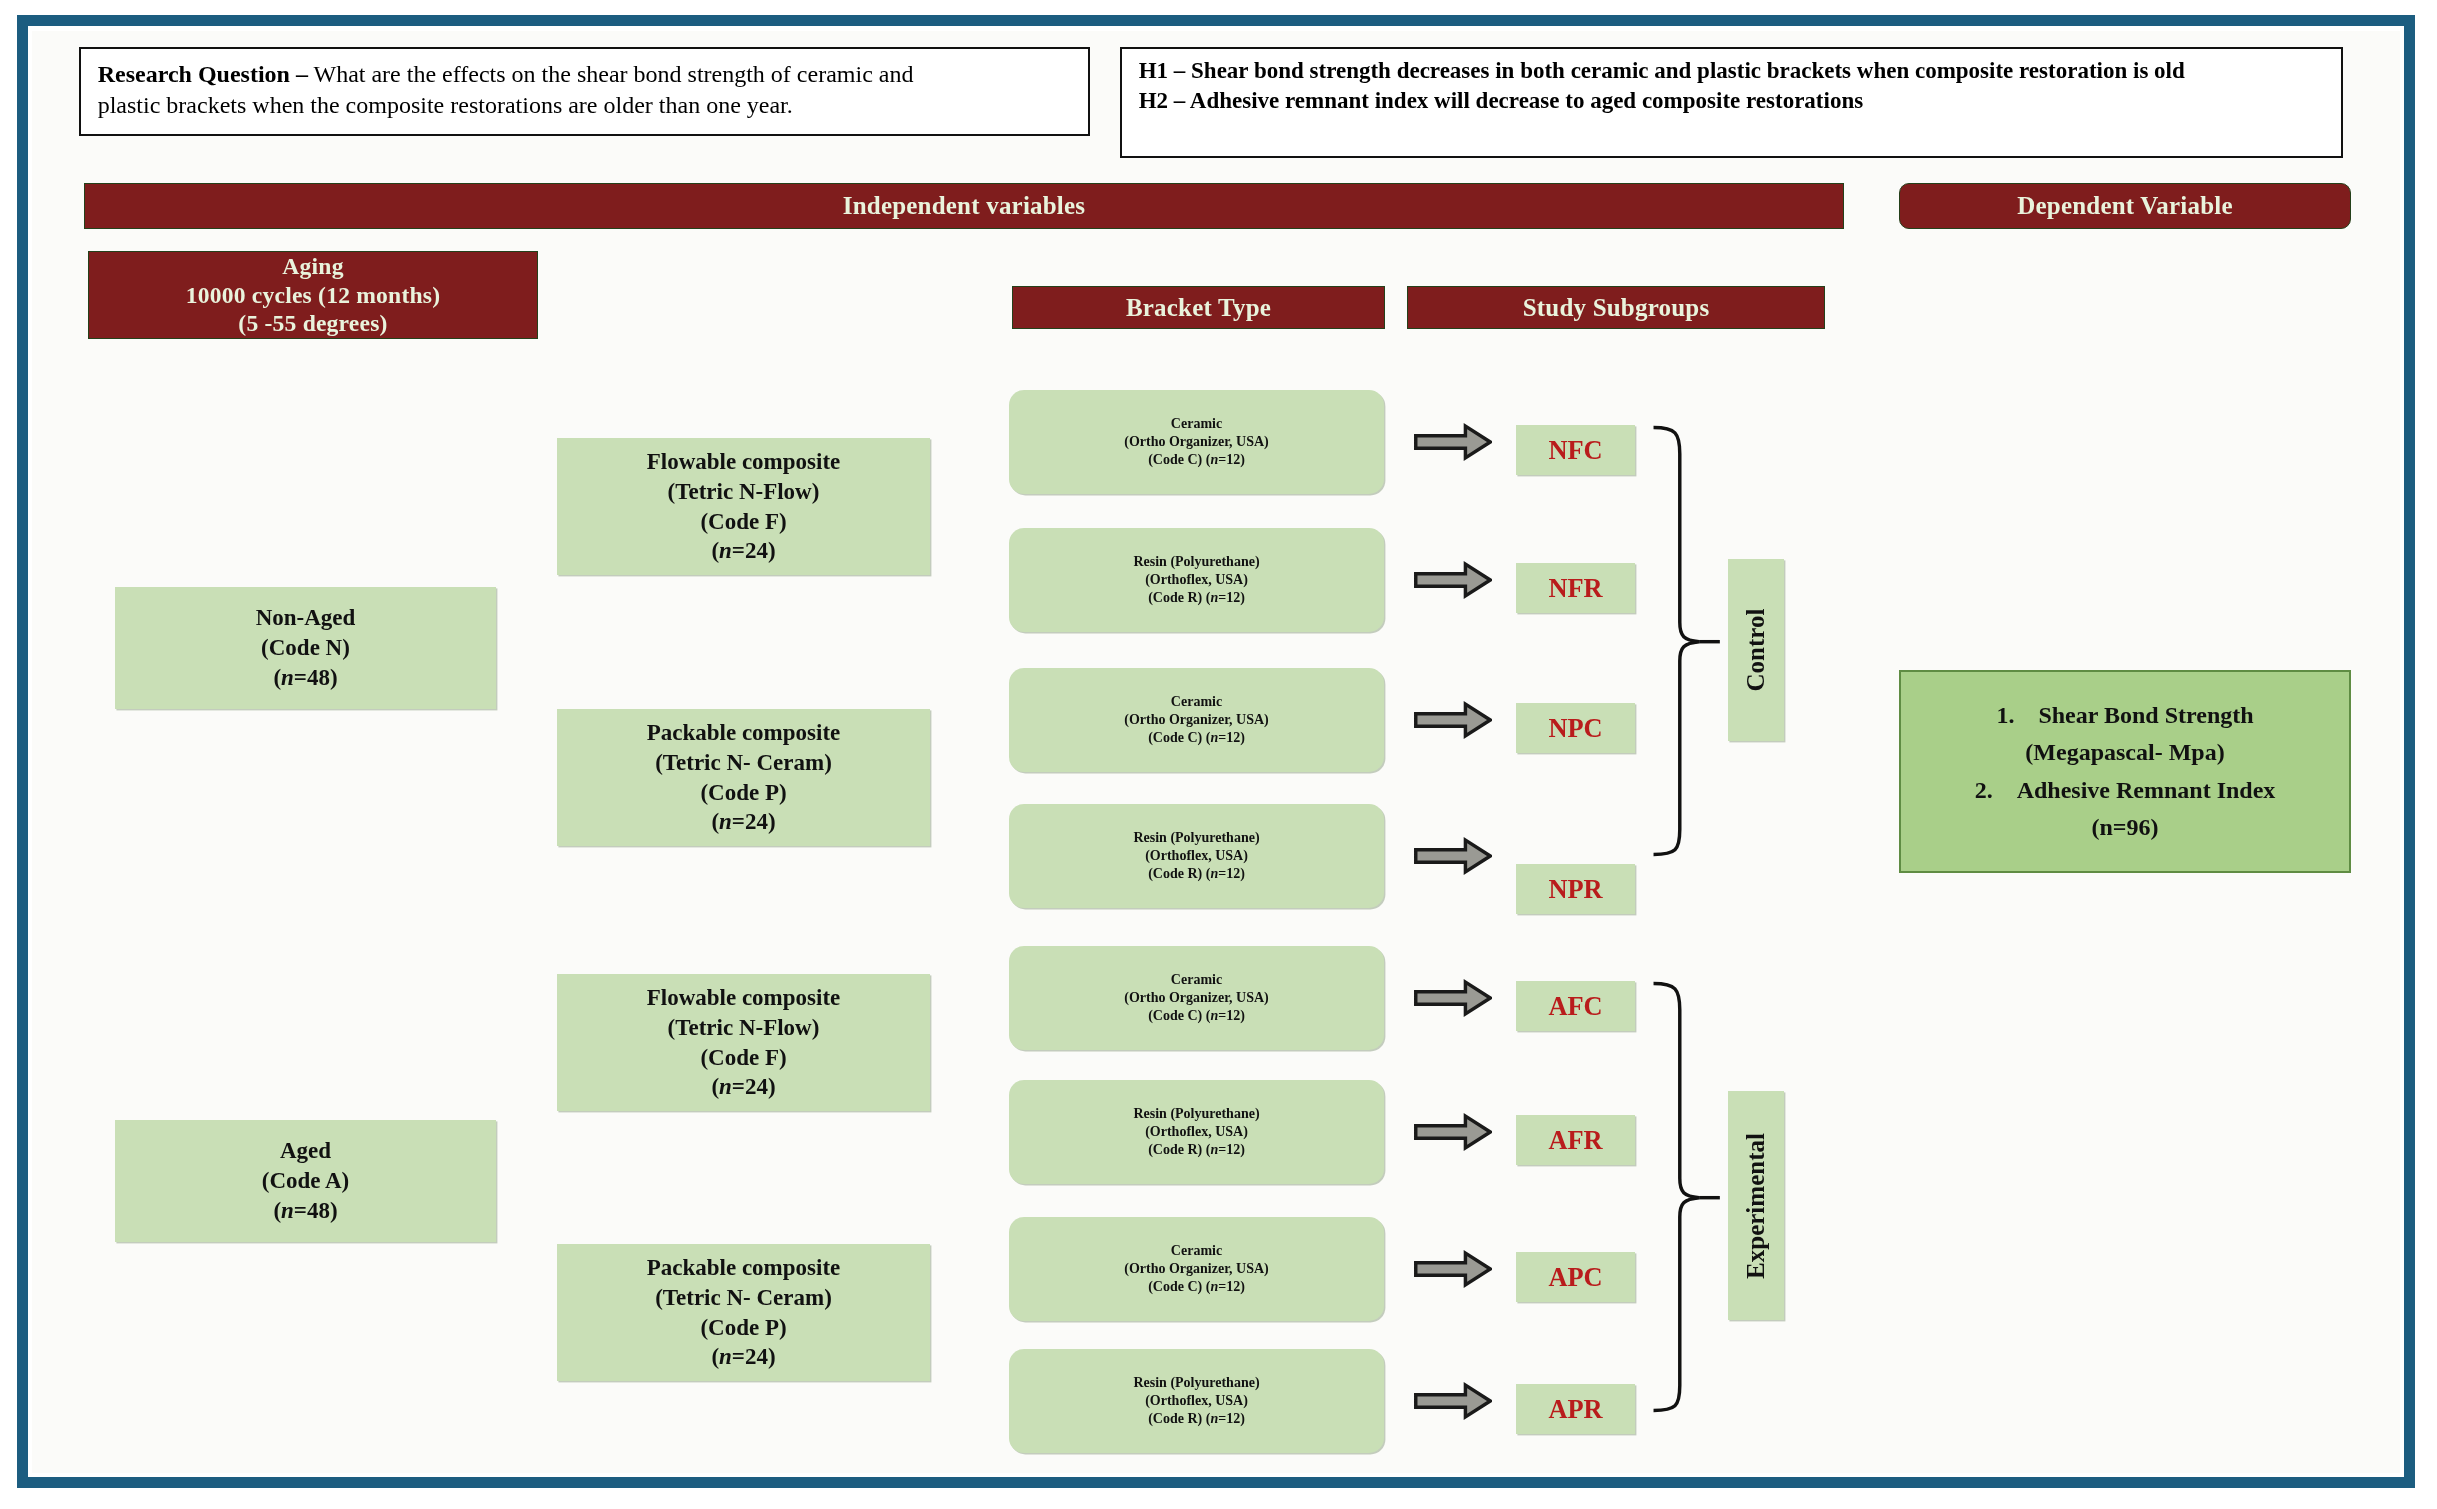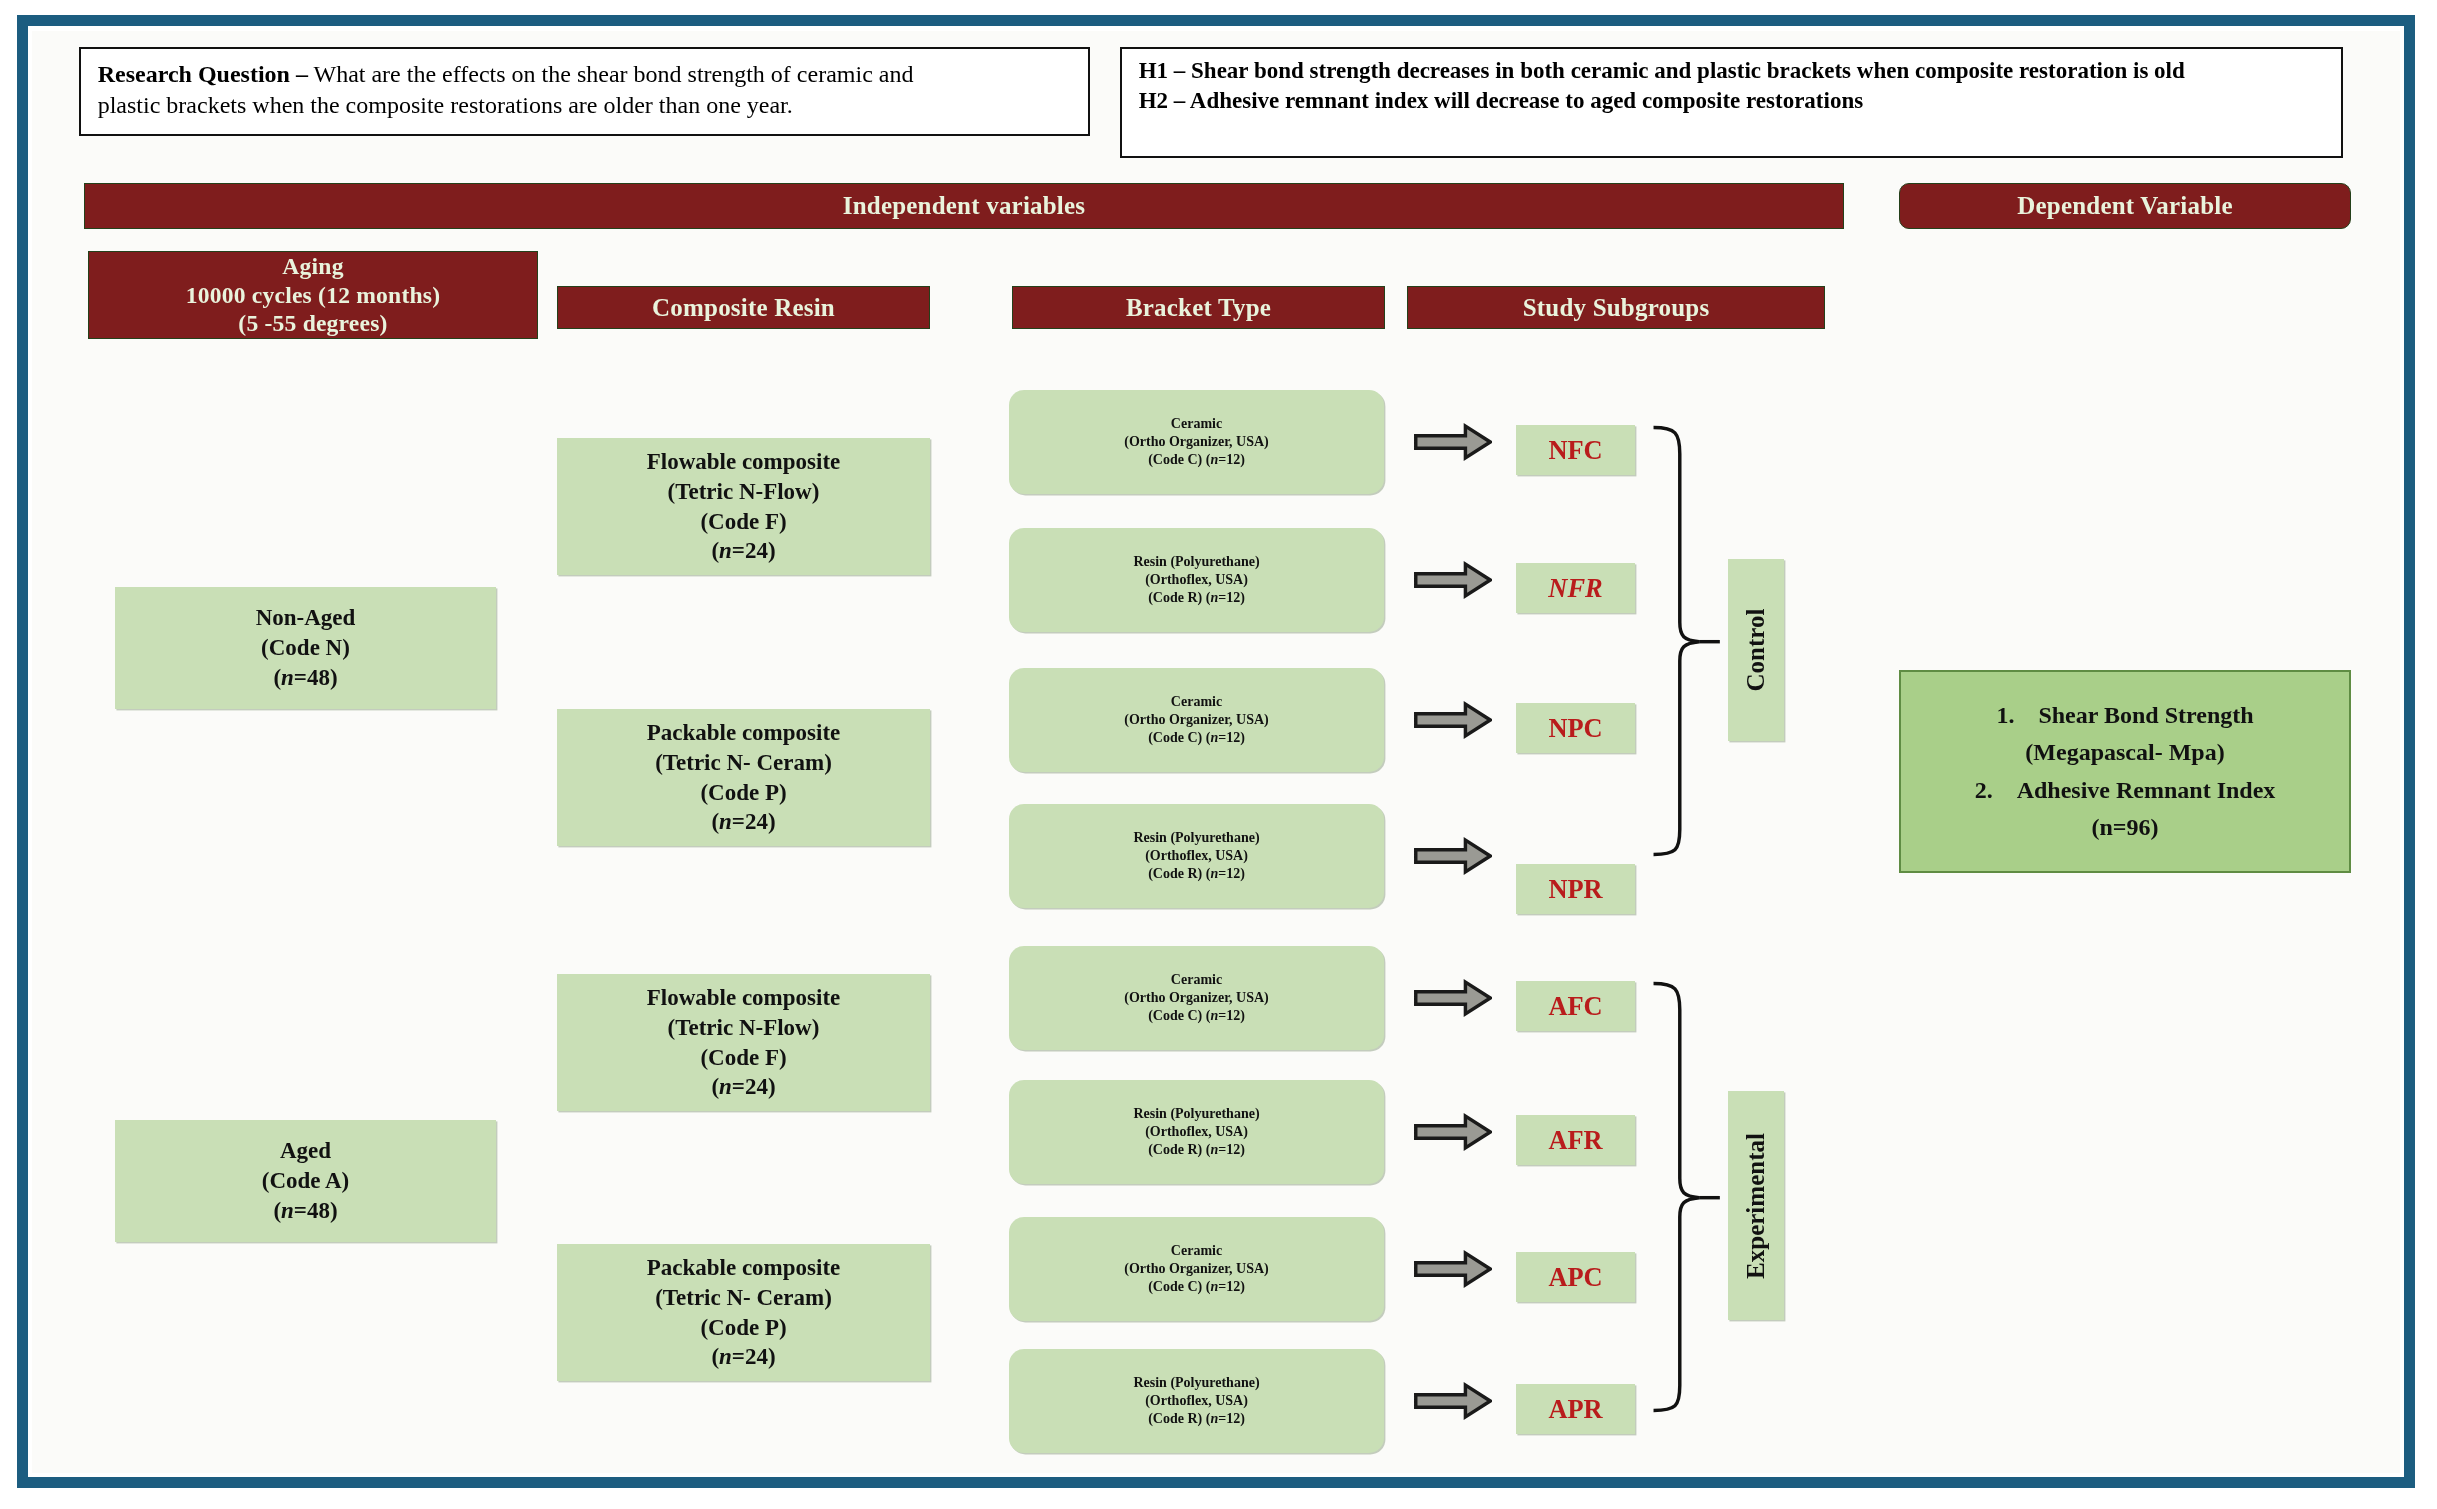--- a/index.html
+++ b/index.html
@@ -151,21 +151,20 @@
   <div class="abs hdr" style="left:84px; top:183px; width:1760px; height:46px;">Independent variables</div>
 
   <div class="abs hdr" style="left:1899px; top:183px; width:452px; height:46px;border-radius:10px;">Dependent Variable</div>
 
   <div class="abs hdr multi" style="left:88px; top:251px; width:450px; height:88px; font-size:23.6px;">
     <div>Aging</div>
     <div>10000 cycles (12 months)</div>
     <div>(5 -55 degrees)</div>
   </div>
 
-  <div class="abs hdr" style="left:557px; top:286px; width:373px; height:43px;">Composite Resin</div>
 
   <div class="abs hdr" style="left:1407px; top:286px; width:418px; height:43px;">Study Subgroups</div>
 
   <div class="abs hdr" style="left:1012px; top:286px; width:373px; height:43px;">Bracket Type</div>
 
   <div class="abs lgbox" style="left:115px; top:587px; width:381px; height:122px;">
     <div class="ln">Non-Aged</div>
     <div class="ln">(Code N)</div>
     <div class="ln"><span>(</span><span class="ital">n</span><span>=48)</span></div>
   </div>
@@ -287,21 +286,21 @@
         <path d="M2 20 L74 20 L74 6 L110 29 L74 52 L74 38 L2 38 Z" fill="#9a9a94" stroke="#1a1a1a" stroke-width="5"></path>
       </svg>
   </div>
   <div class="arrow" style="left:1414px; top:1381px;">
     <svg width="78" height="40" viewBox="0 0 112 58">
         <path d="M2 20 L74 20 L74 6 L110 29 L74 52 L74 38 L2 38 Z" fill="#9a9a94" stroke="#1a1a1a" stroke-width="5"></path>
       </svg>
   </div>
 
   <div class="abs chip" style="left:1516px; top:425px; width:119px; height:50px;">NFC</div>
-  <div class="abs chip" style="left:1516px; top:563px; width:119px; height:50px;font-style:italic;">NFR</div>
+  <div class="abs chip" style="left:1516px; top:563px; width:119px; height:50px;">NFR</div>
   <div class="abs chip" style="left:1516px; top:703px; width:119px; height:50px;">NPC</div>
   <div class="abs chip" style="left:1516px; top:839px; width:119px; height:50px;margin-top:25px;">NPR</div>
   <div class="abs chip" style="left:1516px; top:981px; width:119px; height:50px;">AFC</div>
   <div class="abs chip" style="left:1516px; top:1115px; width:119px; height:50px;">AFR</div>
   <div class="abs chip" style="left:1516px; top:1252px; width:119px; height:50px;">APC</div>
   <div class="abs chip" style="left:1516px; top:1384px; width:119px; height:50px;">APR</div>
 
   <div class="brace" style="left:1648px; top:422px;">
     <svg width="76" height="438" viewBox="0 0 110 630">
       <path d="M8 6 C 40 6, 46 14, 46 44 L46 288 C46 308, 52 314, 74 316 C52 318, 46 324, 46 344 L46 588 C46 618, 40 624, 8 624" fill="none" stroke="#111" stroke-width="5"></path>

